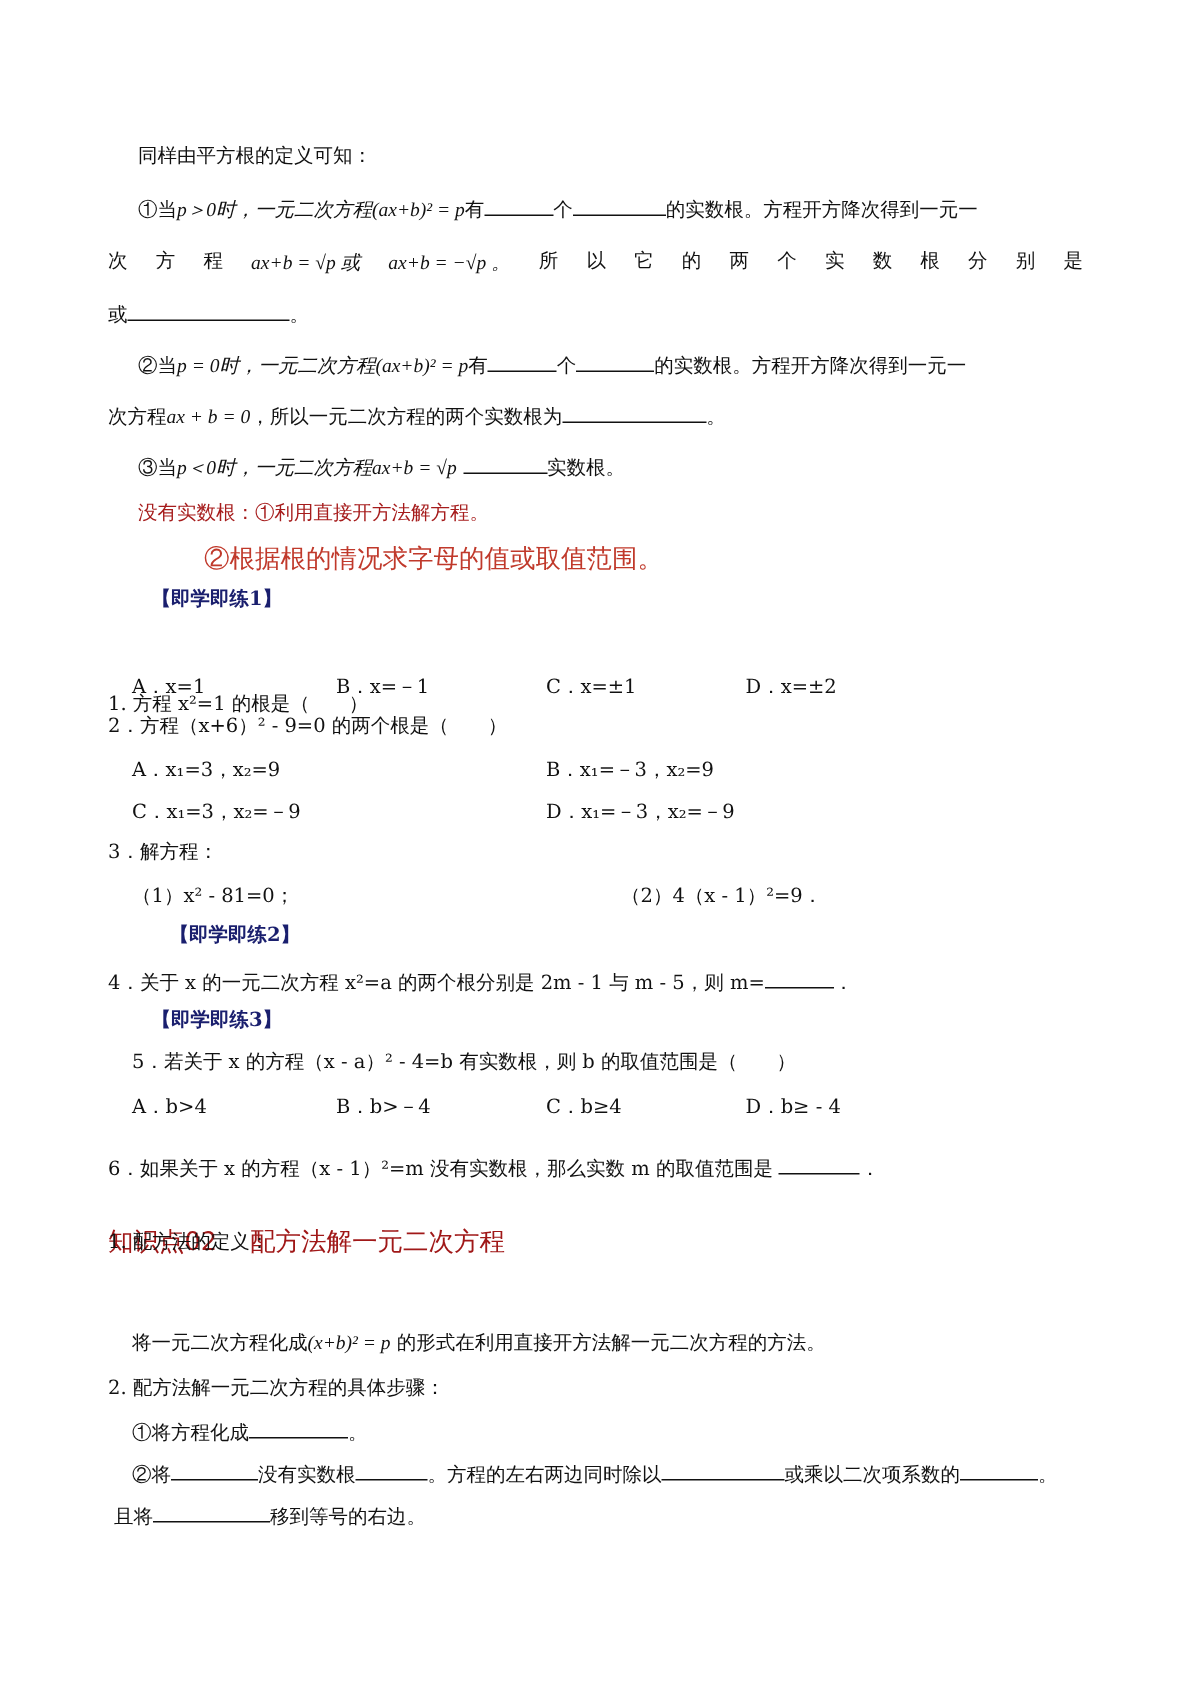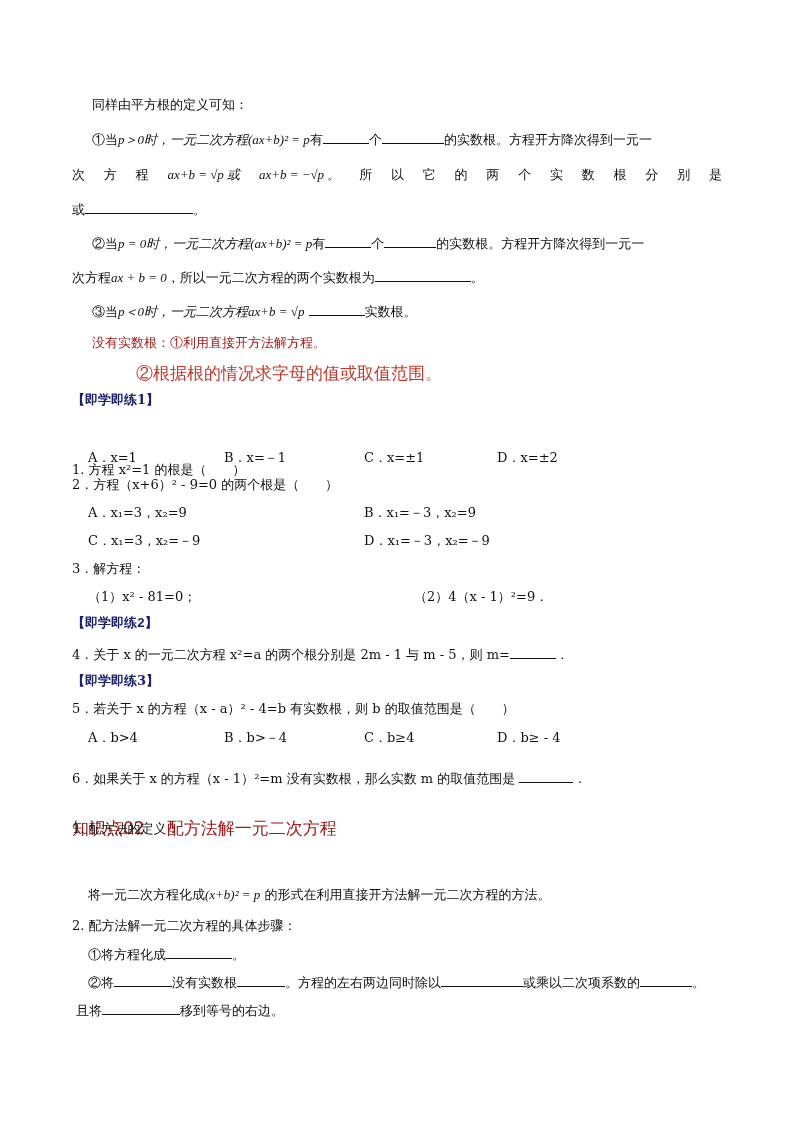--- a/index.html
+++ b/index.html
@@ -3,21 +3,21 @@
 <meta charset="utf-8">
 <style>
   html, body { margin:0; padding:0; background:#fff; }
   body { width:794px; height:1123px; position:relative; overflow:hidden;
          font-family:"DejaVu Serif","Liberation Serif",serif; color:#111; font-size:13px; }
   .line { position:absolute; left:0; white-space:nowrap; line-height:18px; }
   .math { font-family:"Liberation Serif","DejaVu Serif",serif; font-style:italic; }
   .blank { display:inline-block; border-bottom:1px solid #111; height:13px; vertical-align:baseline; }
   .red { color:#c0392b; }
   .darkred { color:#a61c1c; }
-  .navy { color:#1a1f6e; font-weight:bold; }
+  .navy { color:#1a1f6e; font-weight:bold;margin-left:29px; }
   .heading { font-size:17px; color:#a01818; font-family:"DejaVu Sans","Liberation Sans",sans-serif; }
   .opt { position:absolute; white-space:nowrap; }
   .just { display:flex; justify-content:space-between; }
 </style>
 </head>
 <body>
 
 <div class="line" style="top:96px; left:92px;">同样由平方根的定义可知：</div>
 
 <div class="line" style="top:130px; left:92px;">
@@ -75,27 +75,27 @@
 <div class="line" style="top:476px; left:72px;">2．方程（x+6）² - 9=0 的两个根是（　　）</div>
 <div class="opt" style="top:504px; left:88px;">A．x₁=3，x₂=9</div>
 <div class="opt" style="top:504px; left:364px;">B．x₁=－3，x₂=9</div>
 <div class="opt" style="top:532px; left:88px;">C．x₁=3，x₂=－9</div>
 <div class="opt" style="top:532px; left:364px;">D．x₁=－3，x₂=－9</div>
 
 <div class="line" style="top:560px; left:72px;">3．解方程：</div>
 <div class="opt" style="top:588px; left:88px;">（1）x² - 81=0；</div>
 <div class="opt" style="top:588px; left:414px;">（2）4（x - 1）²=9．</div>
 
-<div class="line navy" style="top:615px; left:72px;font-family:Liberation Mono, monospace;">【即学即练2】</div>
+<div class="line navy" style="top:615px; left:84px;">【即学即练2】</div>
 <div class="line" style="top:645px; left:72px;">
   <span>4．关于 x 的一元二次方程 x²=a 的两个根分别是 2m - 1 与 m - 5，则 m=</span><span class="blank" style="width:46px"></span><span>．</span>
 </div>
 
 <div class="line navy" style="top:672px; left:72px;">【即学即练3】</div>
-<div class="line" style="top:700px; left:72px;">5．若关于 x 的方程（x - a）² - 4=b 有实数根，则 b 的取值范围是（　　）</div>
+<div class="line" style="top:700px; left:88px;">5．若关于 x 的方程（x - a）² - 4=b 有实数根，则 b 的取值范围是（　　）</div>
 <div class="opt" style="top:729px; left:88px;">A．b&gt;4</div>
 <div class="opt" style="top:729px; left:224px;">B．b&gt;－4</div>
 <div class="opt" style="top:729px; left:364px;">C．b≥4</div>
 <div class="opt" style="top:729px; left:497px;">D．b≥ - 4</div>
 <div class="line" style="top:757px; left:72px;margin-top:12px;">
   <span>6．如果关于 x 的方程（x - 1）²=m 没有实数根，那么实数 m 的取值范围是</span> <span class="blank" style="width:54px"></span><span>．</span>
 </div>
 
 <div class="line heading" style="top:817px; left:72px; line-height:22px;">
   <span>知识点02</span><span style="display:inline-block;width:22px"></span><span>配方法解一元二次方程</span>

